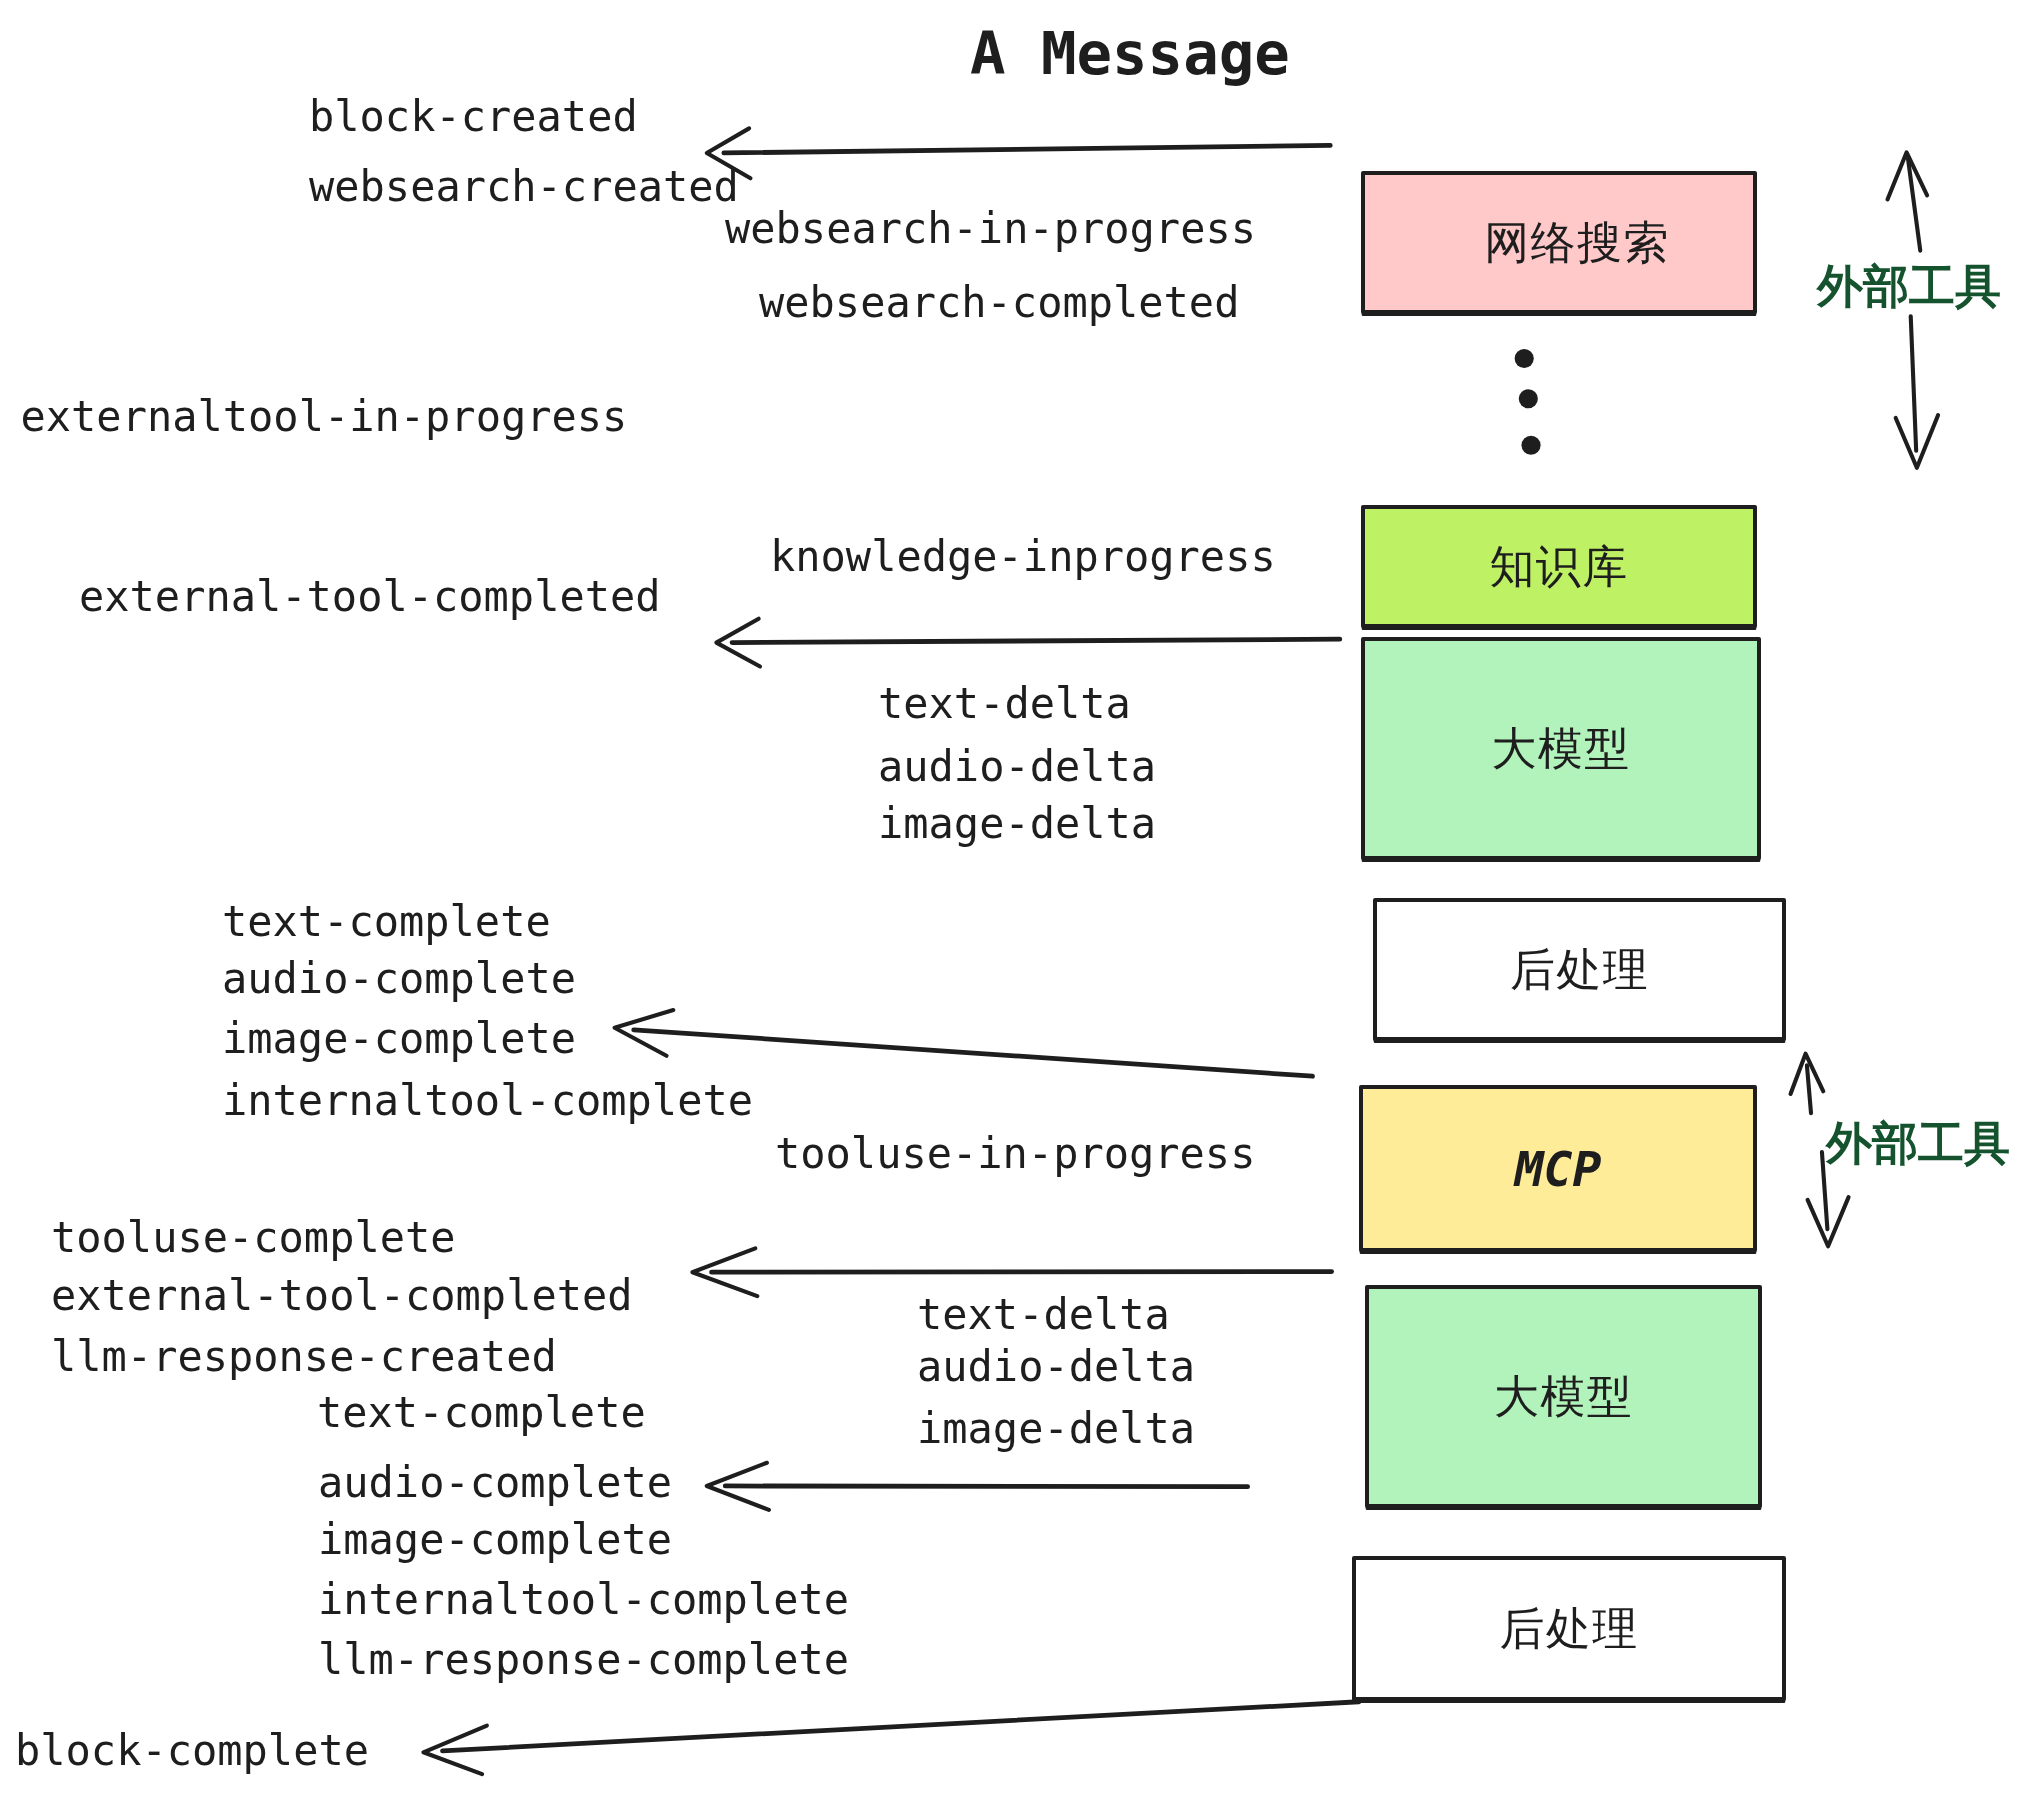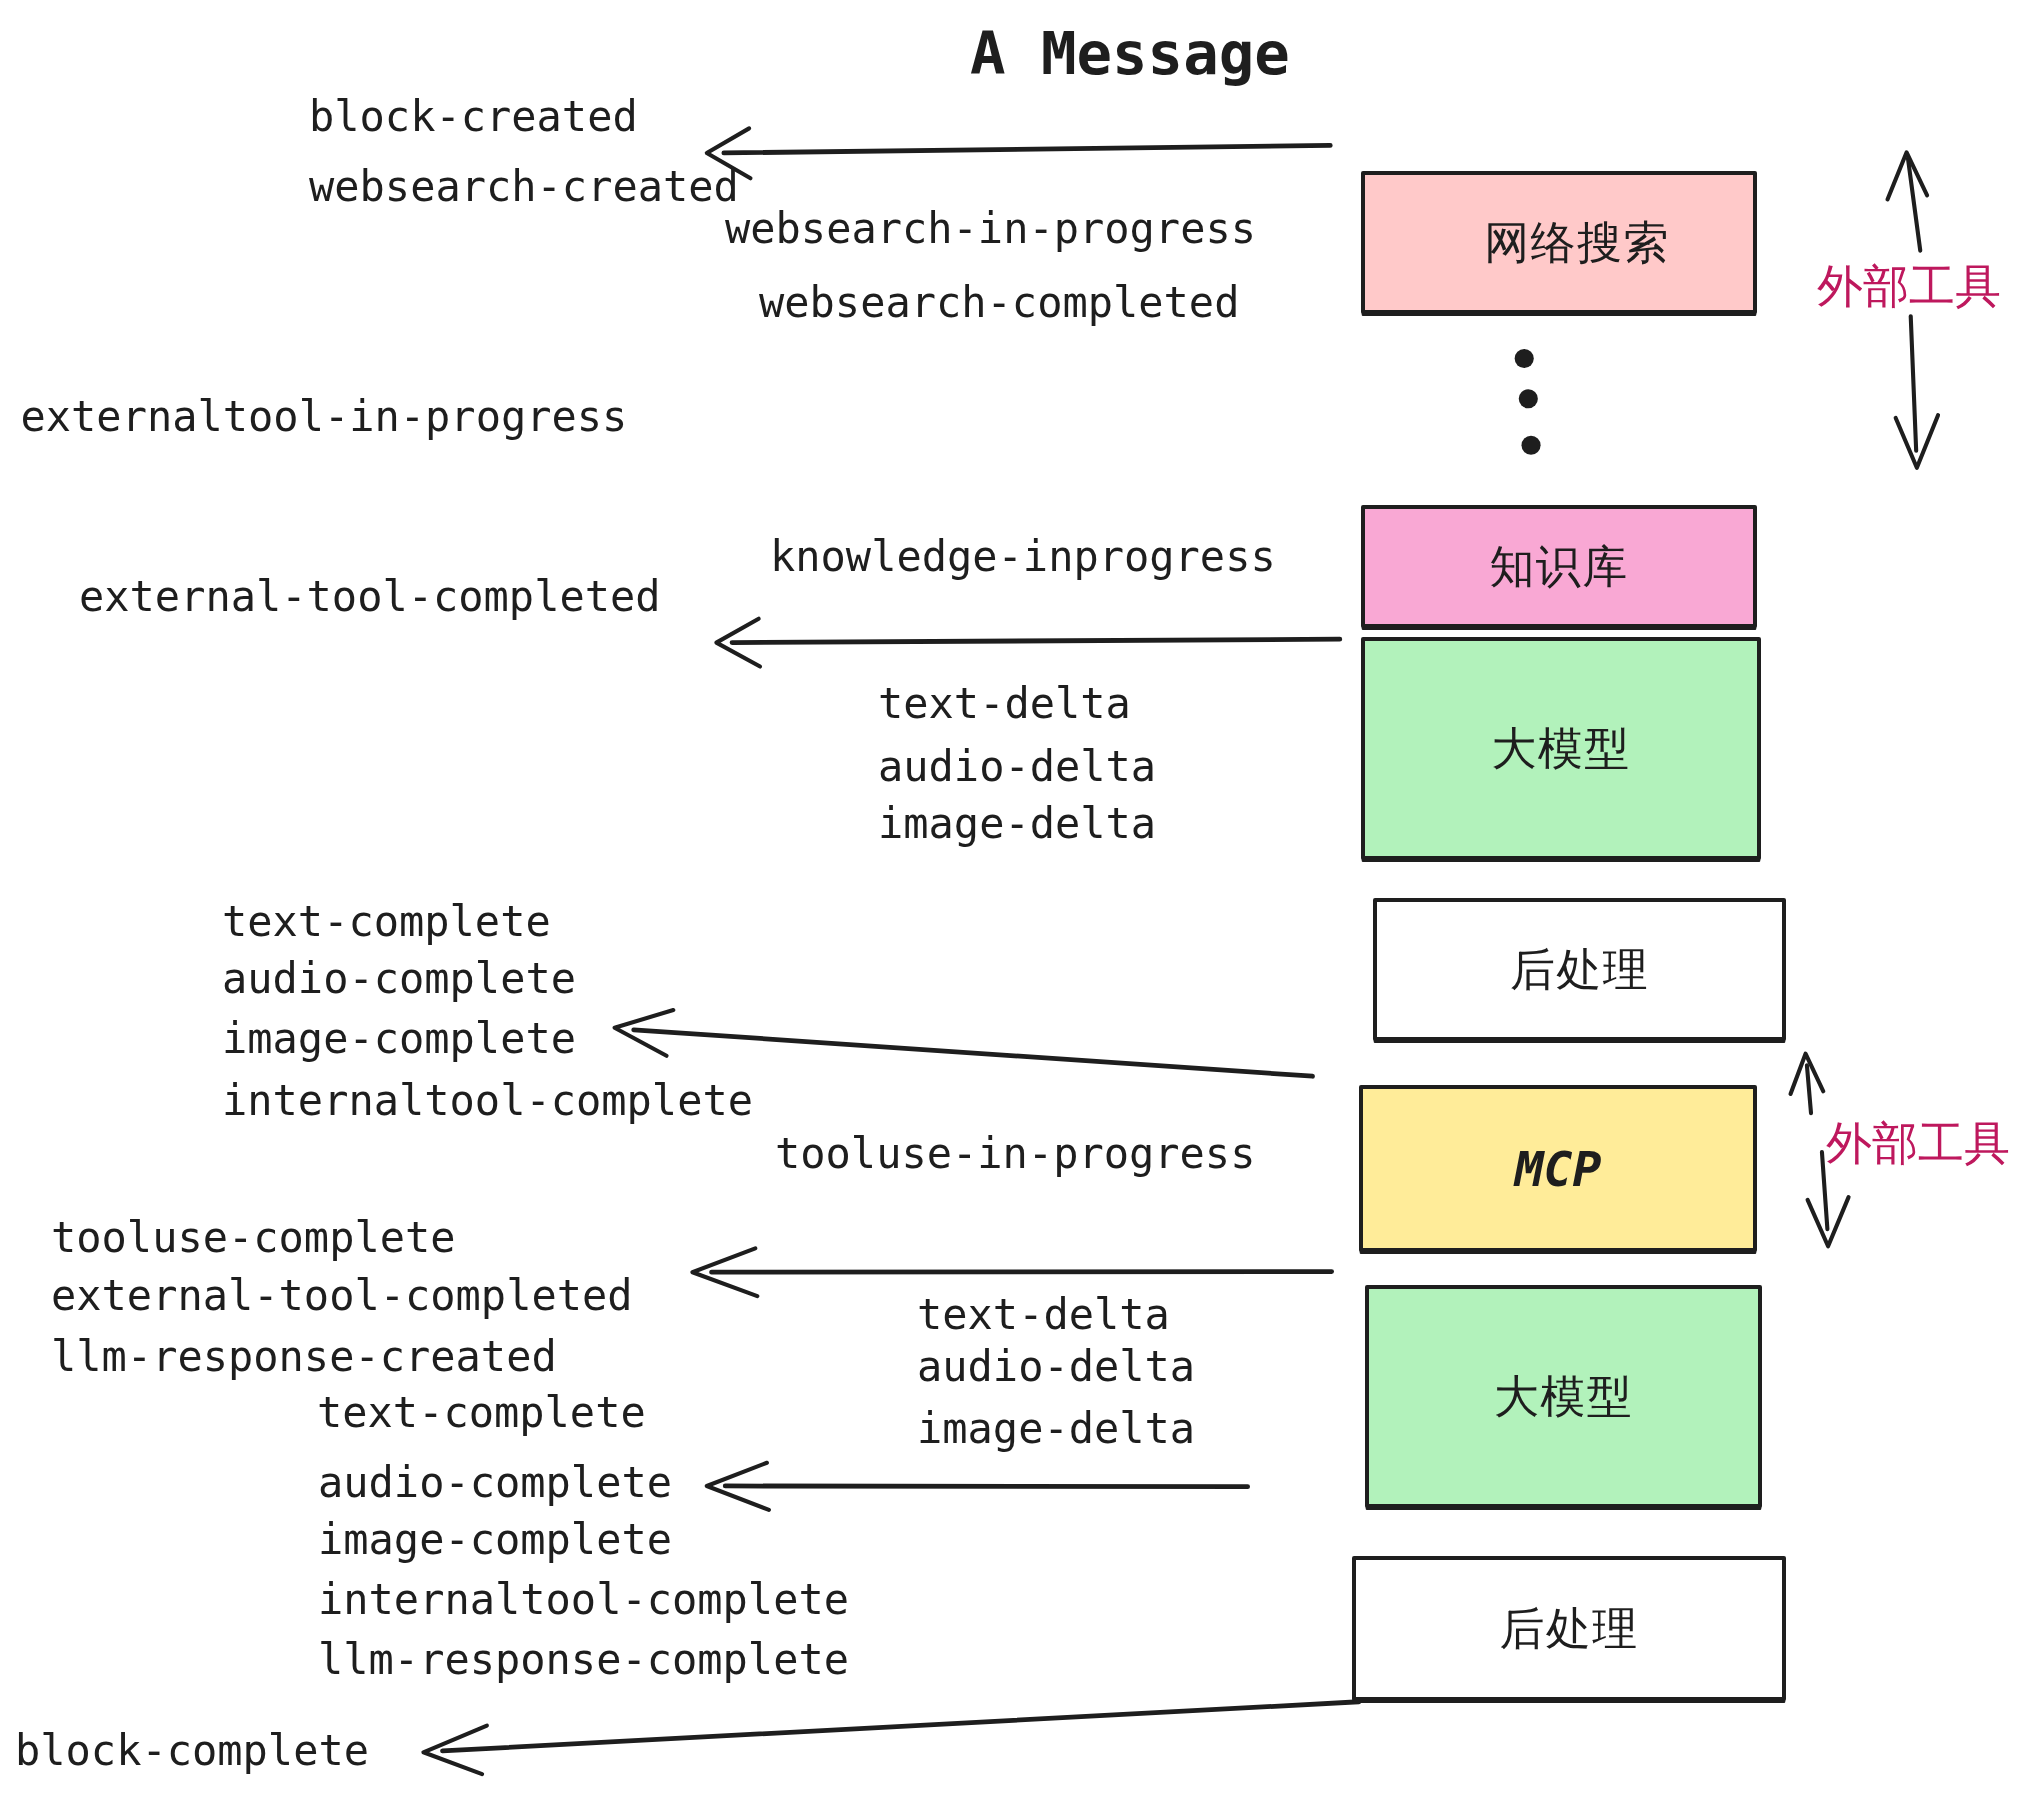--- a/index.html
+++ b/index.html
@@ -45,23 +45,23 @@
     font-family:"DejaVu Sans Mono","Liberation Mono",monospace;
     font-size:48px;
     font-weight:600;
     letter-spacing:0;
     font-style:italic;
   }
   .side-label{
     position:absolute;
     font-family:"DejaVu Sans","Liberation Sans",sans-serif;
     font-size:46px;
-    font-weight:400;
+    font-weight:700;
     white-space:nowrap;
-    color:#be185d;
+    color:#14532d;
   }
   svg.overlay{
     position:absolute;
     left:0;top:0;
     width:2035px;height:1796px;
     pointer-events:none;
   }
   svg.overlay path, svg.overlay line{
     stroke:#1e1e1e;
     fill:none;
@@ -130,21 +130,21 @@
       <circle cx="2242" cy="652" r="14" fill="#1e1e1e"></circle>
     </g>
   </svg>
 
   <div class="title" style="left:970px;top:19px">A Message</div>
 
   <div class="box" style="left: 1361px; top: 171px; width: 396px; height: 143px; background: rgb(255, 201, 201); padding-left: 36px;">
     <span class="box-label">网络搜索</span>
   </div>
 
-  <div class="box" style="left: 1361px; top: 505px; width: 396px; height: 123px; background: #f9a8d4;">
+  <div class="box" style="left: 1361px; top: 505px; width: 396px; height: 123px; background: #bef264;">
     <span class="box-label">知识库</span>
   </div>
 
   <div class="box" style="left: 1361px; top: 637px; width: 400px; height: 223px; background: rgb(178, 242, 187);">
     <span class="box-label">大模型</span>
   </div>
 
   <div class="box" style="left: 1373px; top: 898px; width: 413px; height: 143px; background: rgb(255, 255, 255);">
     <span class="box-label">后处理</span>
   </div>

